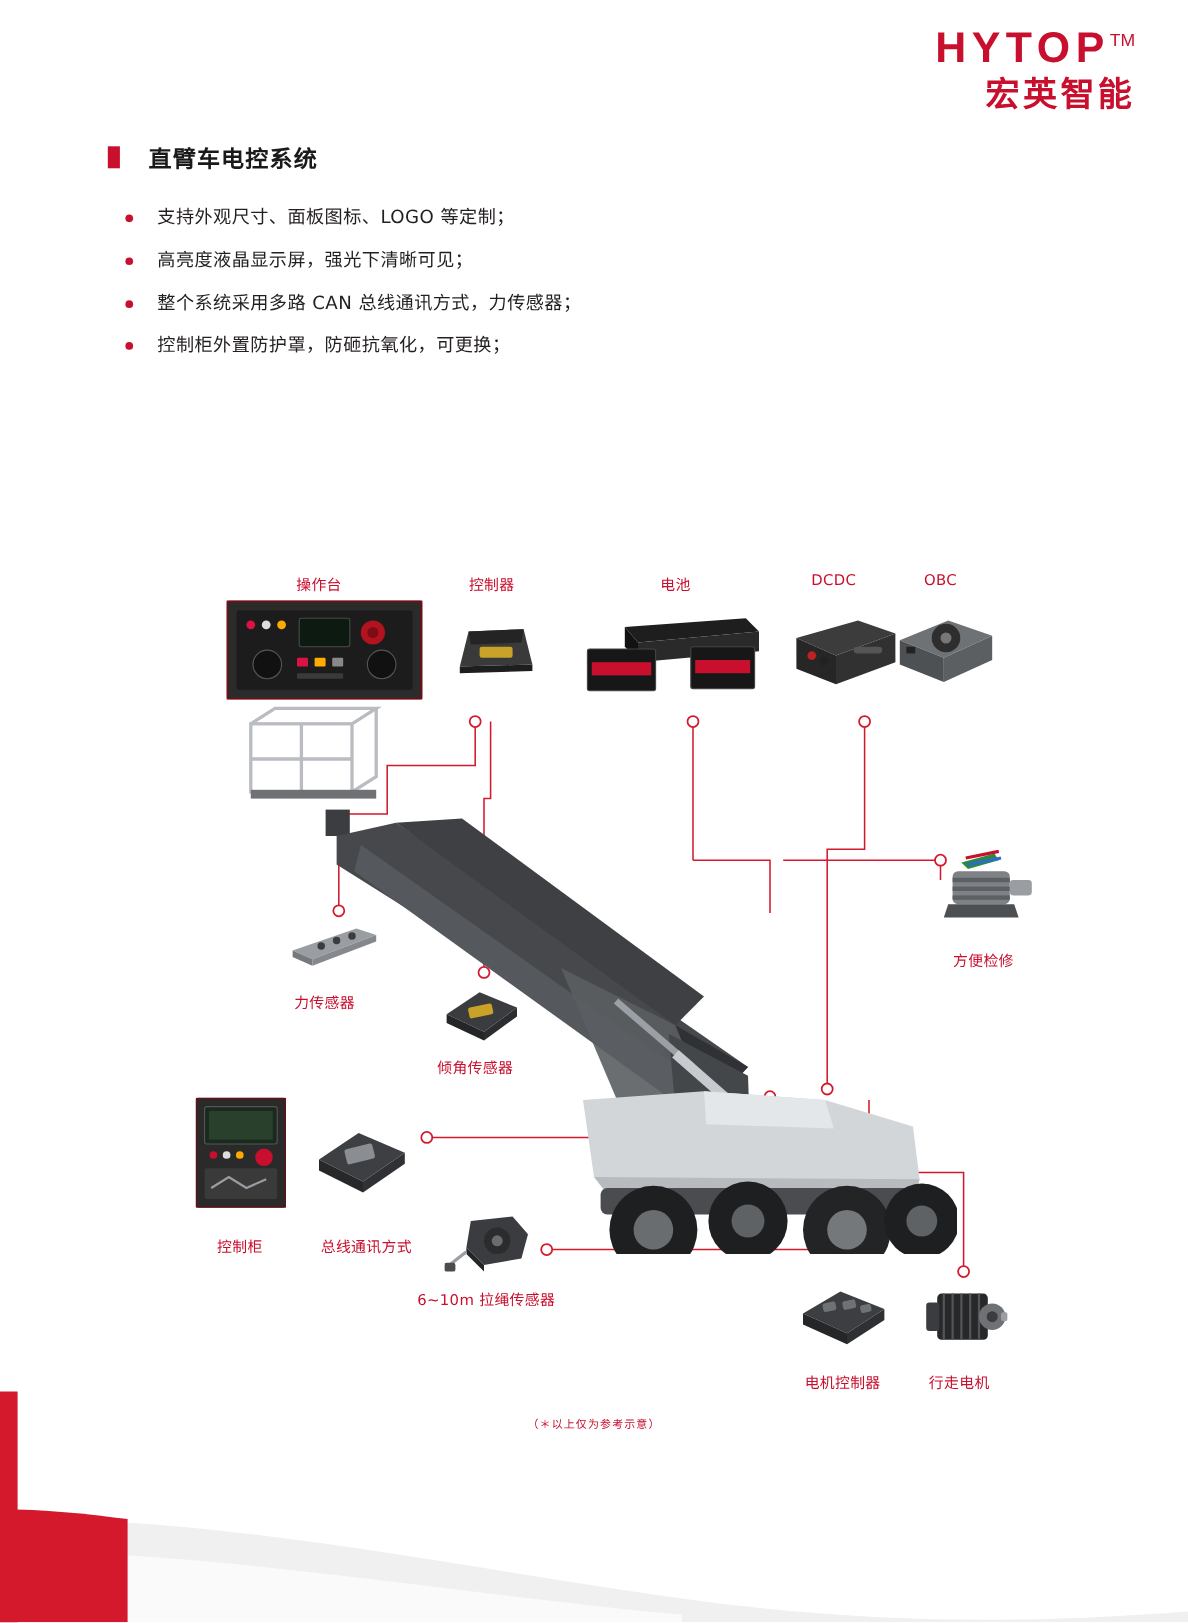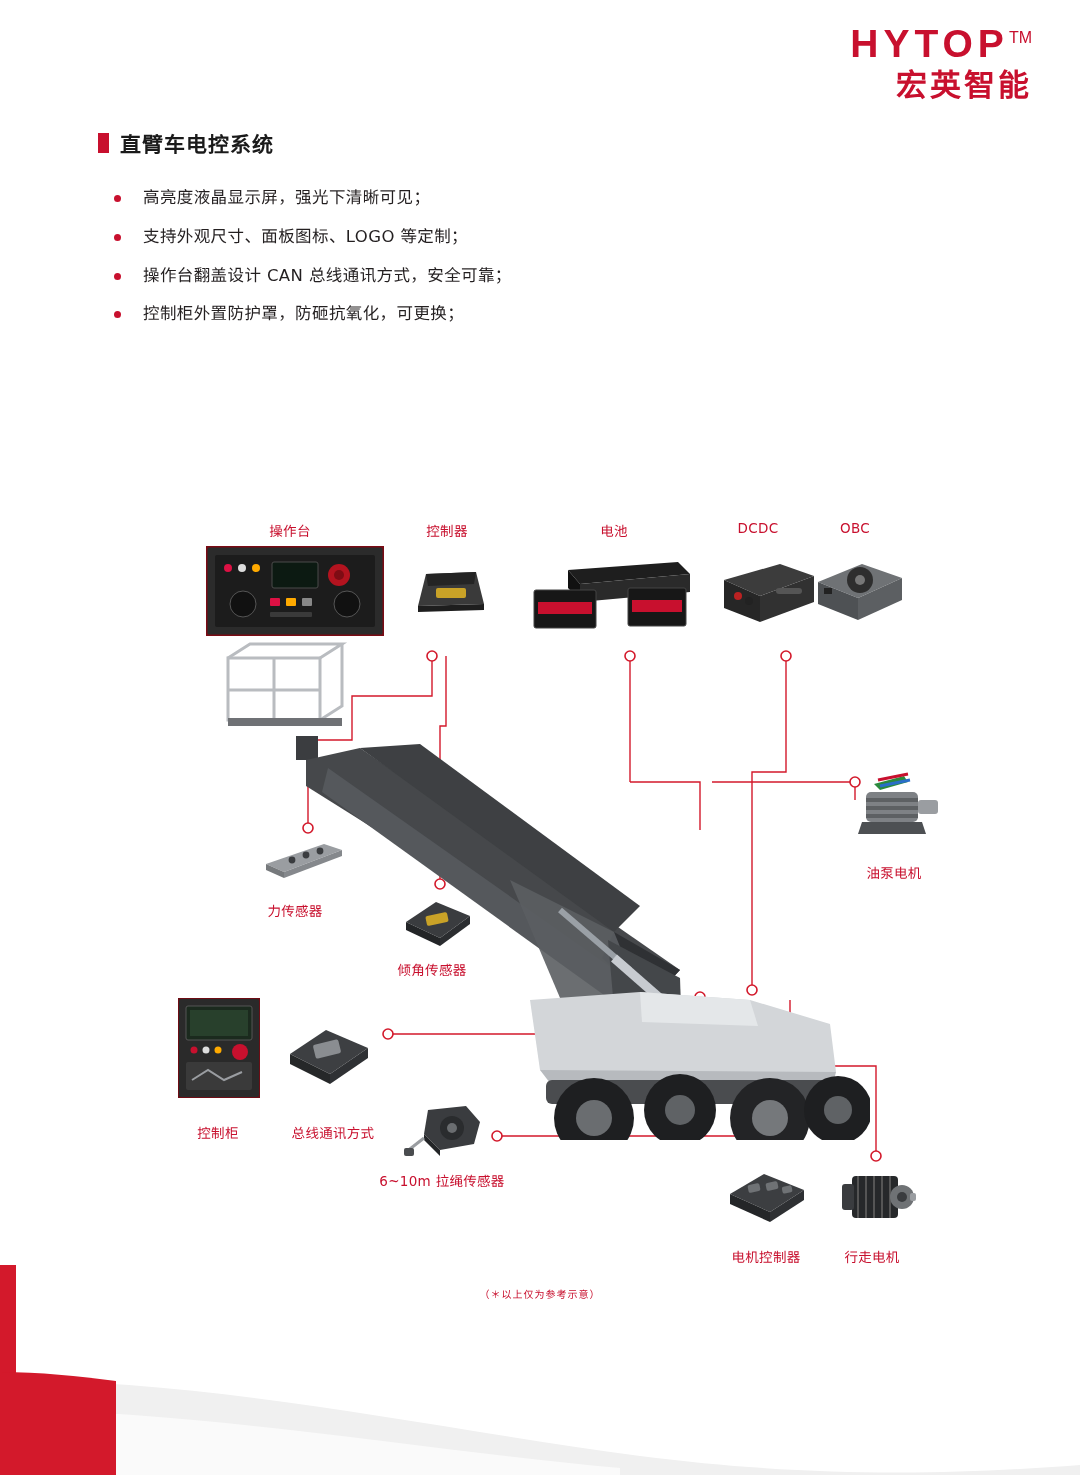--- a/index.html
+++ b/index.html
@@ -69,21 +69,21 @@
     margin-top: 2px;
   }
 
   
   .section-title {
     position: absolute;
     left: 98px;
     top: 128px;
     display: flex;
     align-items: center;
-    gap: 11px;
+    gap: 26px;
   }
   .title-mark {
     width: 11px;
     height: 20px;
     background: #c8102e;
     display: inline-block;
   }
   .title-text {
     font-family: "DejaVu Sans", sans-serif;
     font-size: 21px;
@@ -178,29 +178,29 @@
 </div>
 
 <div class="section-title">
   <span class="title-mark"></span>
   <span class="title-text">直臂车电控系统</span>
 </div>
 
 <div class="bullets">
   <div class="bullet-row">
     <span class="bullet-dot"></span>
-    <span class="bullet-text">高亮度液晶显示屏，强光下清晰可见；</span>
+    <span class="bullet-text">支持外观尺寸、面板图标、LOGO 等定制；</span>
   </div>
   <div class="bullet-row">
     <span class="bullet-dot"></span>
-    <span class="bullet-text">支持外观尺寸、面板图标、LOGO 等定制；</span>
+    <span class="bullet-text">高亮度液晶显示屏，强光下清晰可见；</span>
   </div>
   <div class="bullet-row">
     <span class="bullet-dot"></span>
-    <span class="bullet-text">操作台翻盖设计 CAN 总线通讯方式，安全可靠；</span>
+    <span class="bullet-text">整个系统采用多路 CAN 总线通讯方式，力传感器；</span>
   </div>
   <div class="bullet-row">
     <span class="bullet-dot"></span>
     <span class="bullet-text">控制柜外置防护罩，防砸抗氧化，可更换；</span>
   </div>
 </div>
 
 <div class="diagram">
 
   <svg width="1080" height="830" viewBox="0 0 1080 830">
@@ -435,21 +435,21 @@
       <rect x="78" y="31" width="6" height="8" rx="2" fill="#9a9da1"></rect>
     </svg>
   </div>
 
   <span class="lbl center" style="left:290px; top:20px;">操作台</span>
   <span class="lbl center" style="left:447px; top:20px;">控制器</span>
   <span class="lbl center" style="left:614px; top:20px;">电池</span>
   <span class="lbl center" style="left:758px; top:20px;">DCDC</span>
   <span class="lbl center" style="left:855px; top:20px;">OBC</span>
 
-  <span class="lbl center" style="left:894px; top:362px;">油泵电机</span>
+  <span class="lbl center" style="left:894px; top:362px;">方便检修</span>
   <span class="lbl center" style="left:295px; top:400px;">力传感器</span>
   <span class="lbl center" style="left:432px; top:459px;">倾角传感器</span>
   <span class="lbl center" style="left:218px; top:622px;">控制柜</span>
   <span class="lbl center" style="left:333px; top:622px;">总线通讯方式</span>
   <span class="lbl center" style="left:442px; top:670px;">6~10m 拉绳传感器</span>
   <span class="lbl center" style="left:766px; top:746px;">电机控制器</span>
   <span class="lbl center" style="left:872px; top:746px;">行走电机</span>
 </div>
 
 <div class="footnote">（＊以上仅为参考示意）</div>

